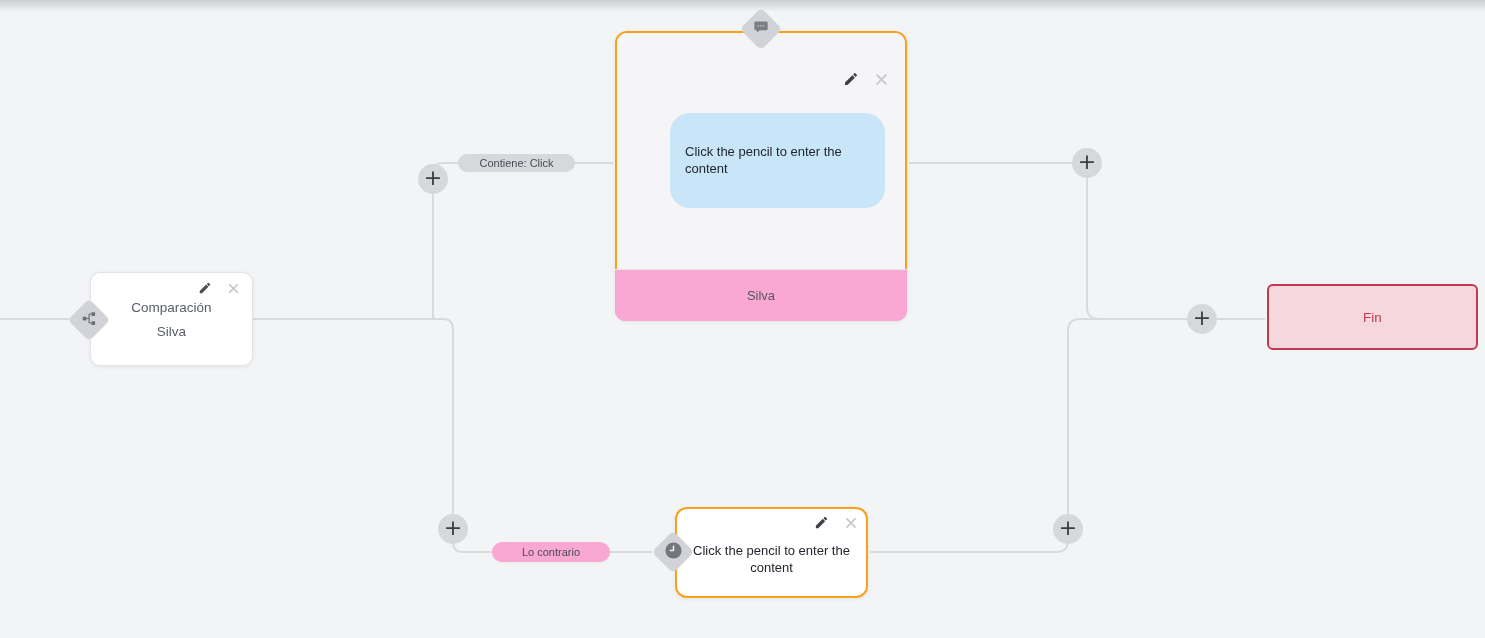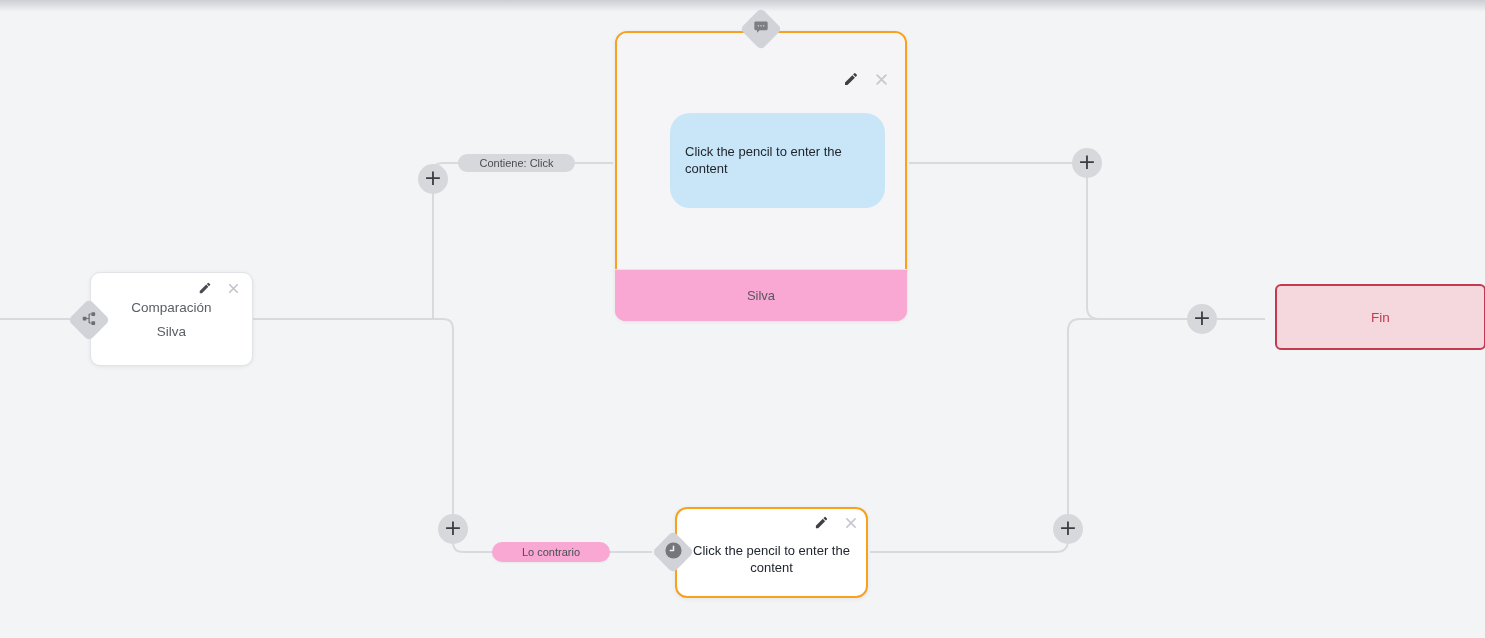--- a/index.html
+++ b/index.html
@@ -188,19 +188,19 @@
       <div class="diamond-bg"></div>
       <span>
         <svg width="19" height="19" viewBox="0 0 20 20">
           <circle cx="10" cy="10" r="8.5" fill="#75767c"></circle>
           <path d="M10 5.5 V10 M10 10 H6.6" stroke="#eef0f2" stroke-width="1.6" stroke-linecap="round" fill="none"></path>
         </svg>
       </span>
     </div>
   </div>
 
-  <div class="node" style="left:1267px; top:284px; width:211px; height:66px;margin-left:8px;">
+  <div class="node" style="left:1267px; top:284px; width:211px; height:66px;">
     <div class="end-card">
       <span>Fin</span>
     </div>
   </div>
 
 </div>
 
 </body></html>

